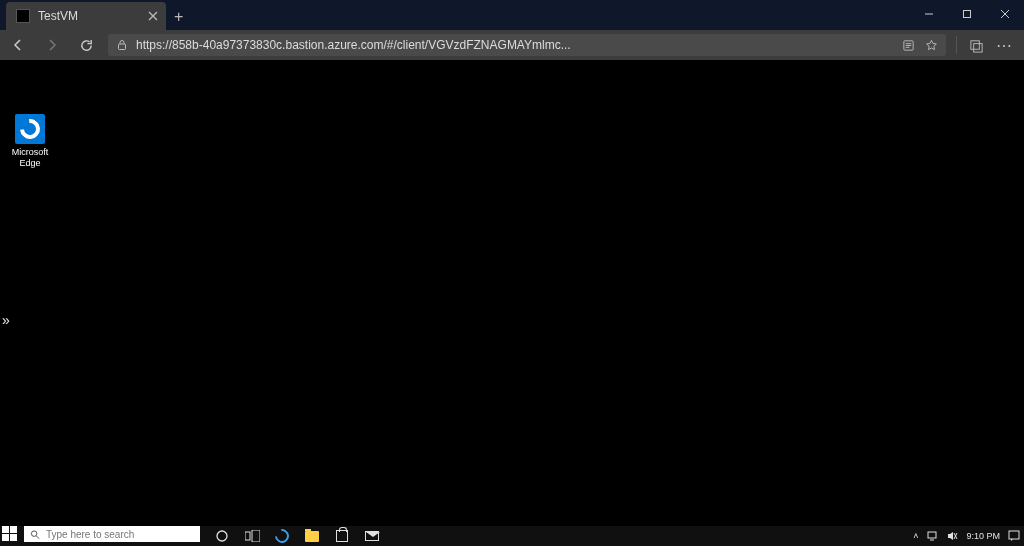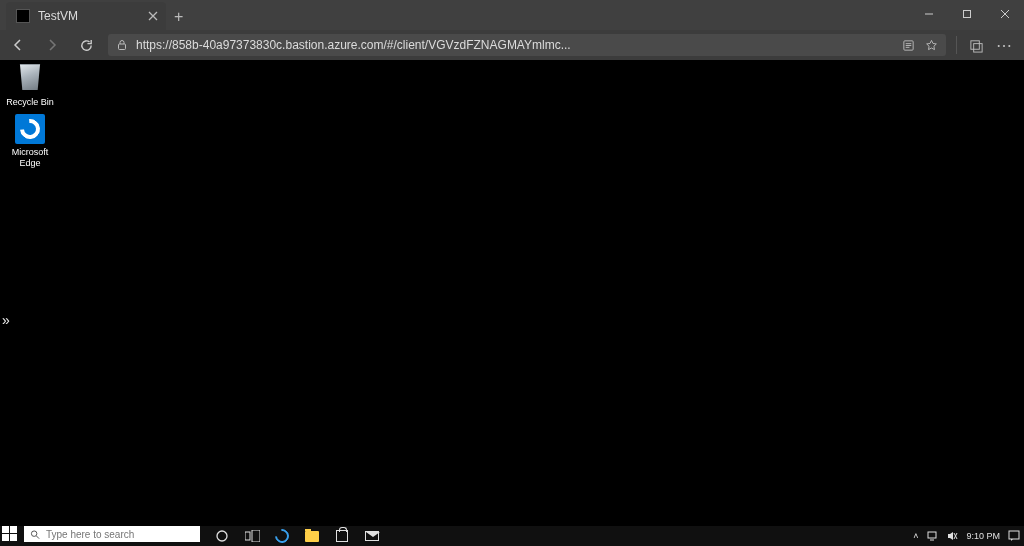--- a/index.html
+++ b/index.html
@@ -1,19 +1,19 @@
 <!DOCTYPE html>
 <html><head>
 <meta charset="utf-8">
 <style>
   * { margin: 0; padding: 0; box-sizing: border-box; font-family: "Segoe UI", Arial, sans-serif; }
   body { width: 1024px; height: 546px; background: #2b2b2b; overflow: hidden; position: relative; }
 
   
-  .titlebar { height: 30px; background: #404040; display: flex; align-items: flex-start; }
+  .titlebar { height: 30px; background: #0f172a; display: flex; align-items: flex-start; }
   .tab { display: flex; align-items: center; gap: 8px; background: #3c3c3c; height: 28px;
          padding: 0 8px 0 10px; margin-top: 2px; margin-left: 6px; border-radius: 4px 4px 0 0;
          color: #dcdcdc; font-size: 12px; width: 160px; }
   .tab-favicon { width: 14px; height: 14px; background: #000; border: 1px solid #555; }
   .tab-title { flex: 1; white-space: nowrap; overflow: hidden; text-overflow: ellipsis; }
   .tab-close { color: #bbb; cursor: pointer; }
   .newtab { color: #bbb; font-size: 16px; padding: 4px 8px; margin-top: 4px; cursor: pointer; }
 
   .win-controls { margin-left: auto; display: flex; }
   .win-btn { width: 38px; height: 28px; display: flex; align-items: center; justify-content: center;
@@ -178,26 +178,20 @@
           <rect x="2" y="3" width="9" height="9" fill="none" stroke="currentColor"></rect>
           <rect x="5" y="6" width="9" height="9" fill="none" stroke="currentColor"></rect>
         </svg>
     </span>
     <span style="letter-spacing:2px;">⋯</span>
   </div>
 </div>
 
 <div class="viewport">
 
-  <div class="desktop-icon" style="top:4px;left:4px;">
-    <div class="icon-box">
-        <div class="bin"></div>
-      </div>
-    <div class="label">Recycle Bin</div>
-  </div>
 
   <div class="desktop-icon" style="top:54px;left:4px;">
     <div class="icon-box">
       <div class="edge-tile">
           <div class="edge-swirl"></div>
         </div>
     </div>
     <div class="label" style="white-space:pre-line;">Microsoft
 Edge</div>
   </div>

